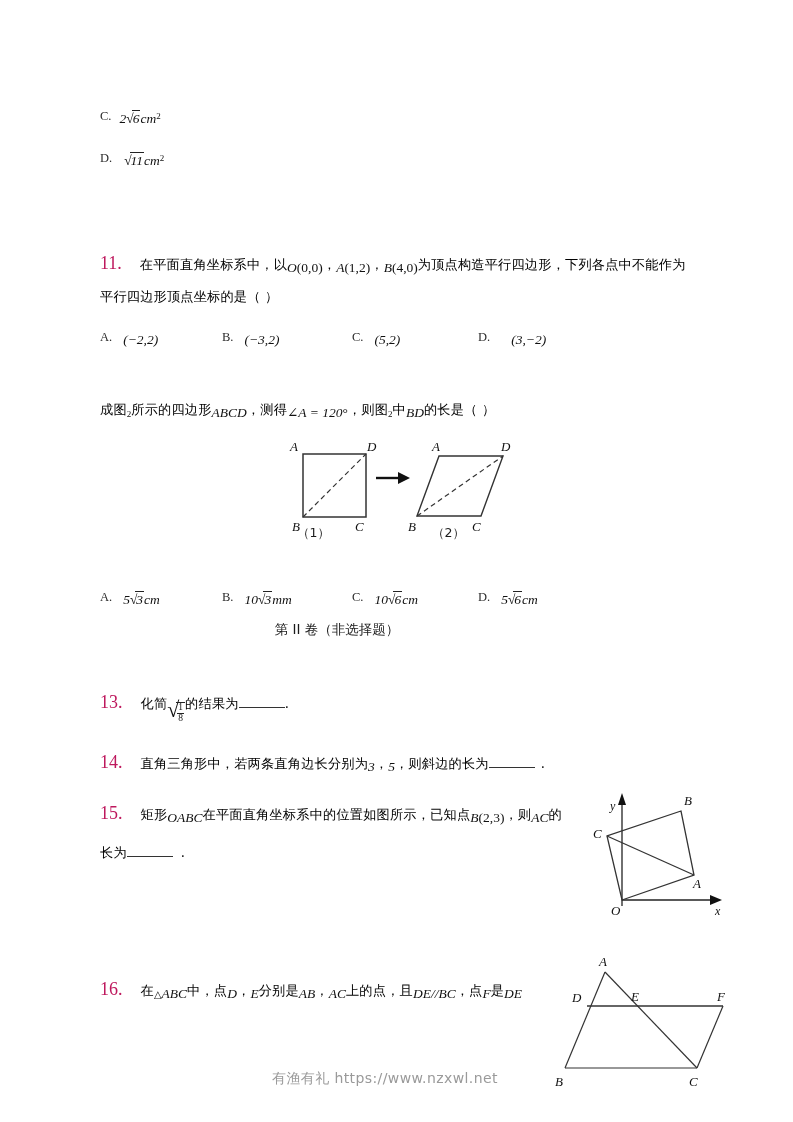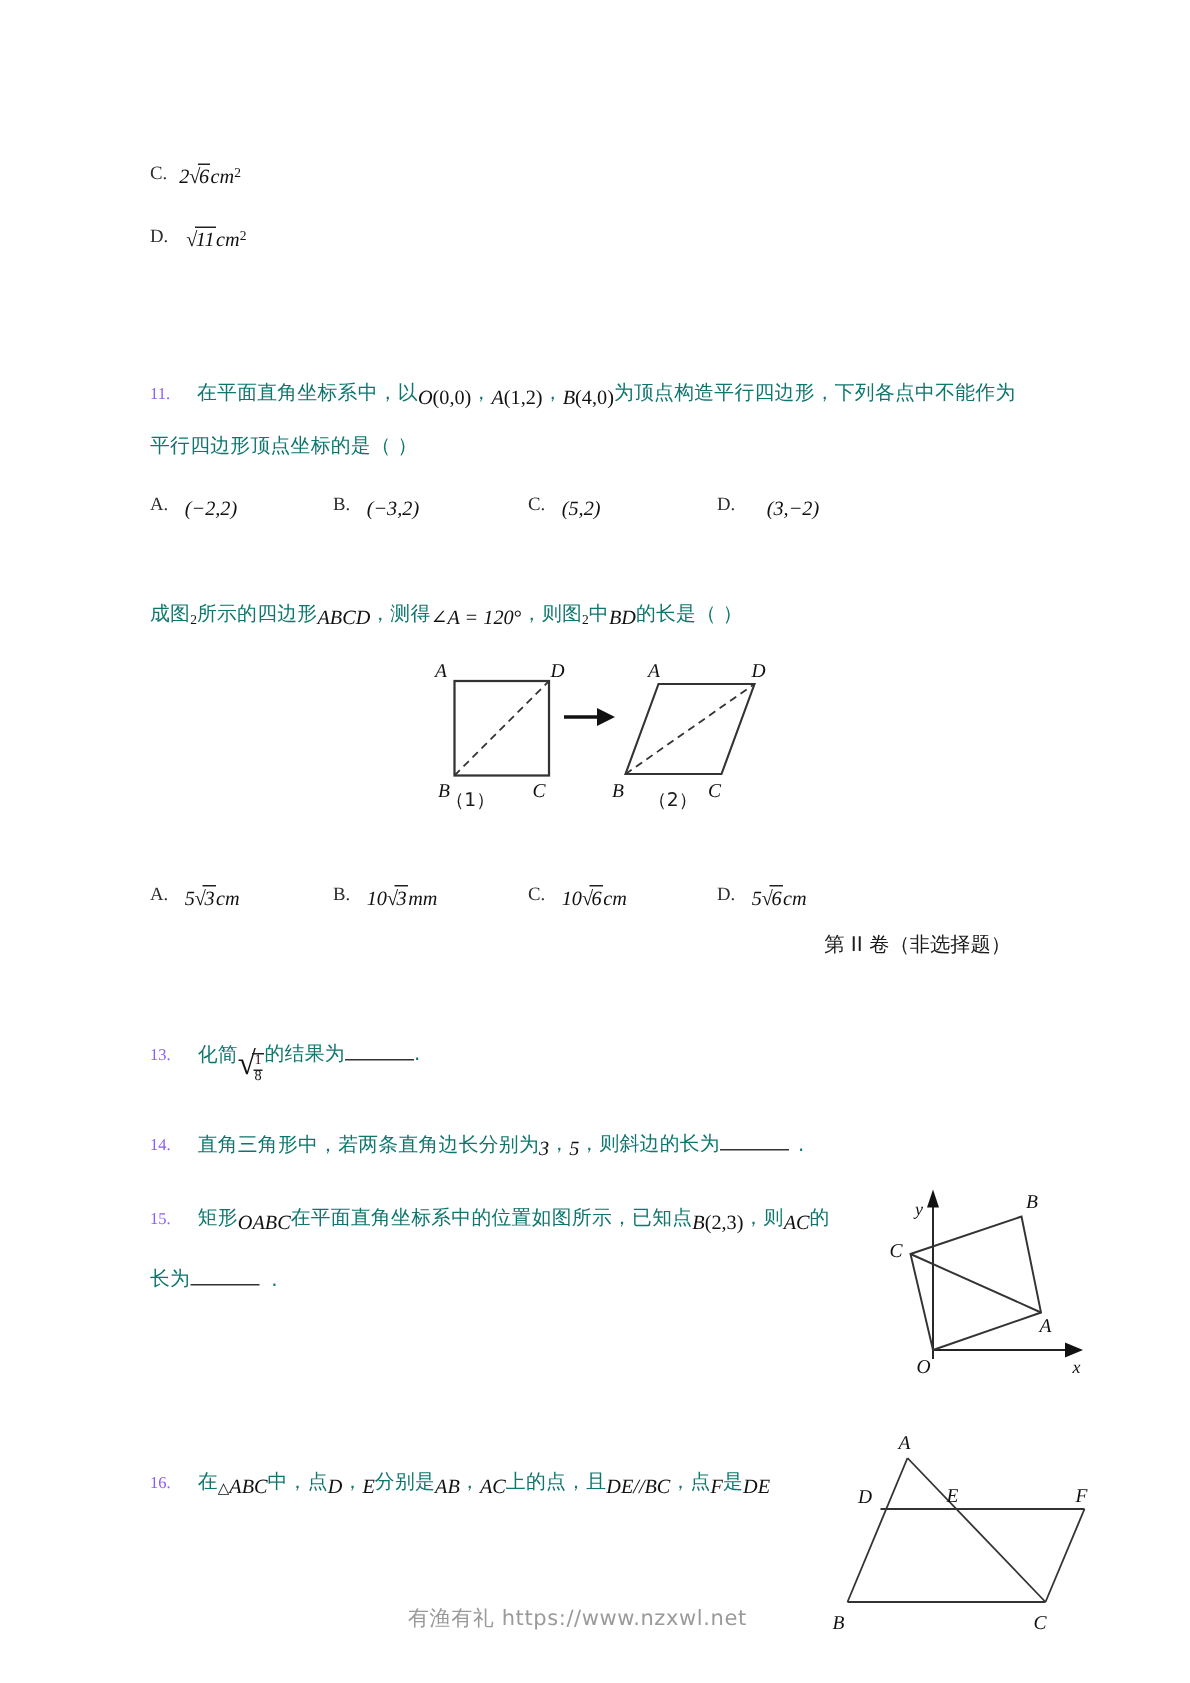--- a/index.html
+++ b/index.html
@@ -30,27 +30,27 @@
   }
   .mathit {
     font-family: "Liberation Serif", "DejaVu Serif", serif;
     font-style: italic;
     font-size: 13.5px;
     color: #111;
   }
   .cn {
     font-family: "DejaVu Sans", sans-serif;
     font-size: 13.2px;
-    color: #0f766e;
+    color: #000000;
     letter-spacing: 0.2px;
   }
   .qnum {
     font-family: "Liberation Serif", serif;
-    font-size: 11px;
-    color: #8b5cf6;
+    font-size: 18px;
+    color: #be185d;
   }
   
   .mi { display: inline-block; vertical-align: -3px; }
   .sub { font-size: 9px; vertical-align: -3px; font-style: normal; }
   .sup { font-size: 9px; vertical-align: 4px; font-style: normal; }
 
   
   .radical { display: inline-block; position: relative; white-space: nowrap; }
   .radical > .sign { font-style: normal; }
   .radical > .rand {
@@ -73,21 +73,21 @@
 
   .blankline {
     display: inline-block;
     border-bottom: 1px solid #333;
     height: 0.85em;
   }
 
   .center-head {
     position: absolute;
     width: 674px;
-    text-align: right;
+    text-align: center;
     font-family: "DejaVu Sans", sans-serif;
     font-size: 13.5px;
     color: #1b1b1b;
   }
 
   .watermark {
     position: absolute;
     font-family: "DejaVu Sans", sans-serif;
     font-size: 14px;
     color: #9a9a9a;

